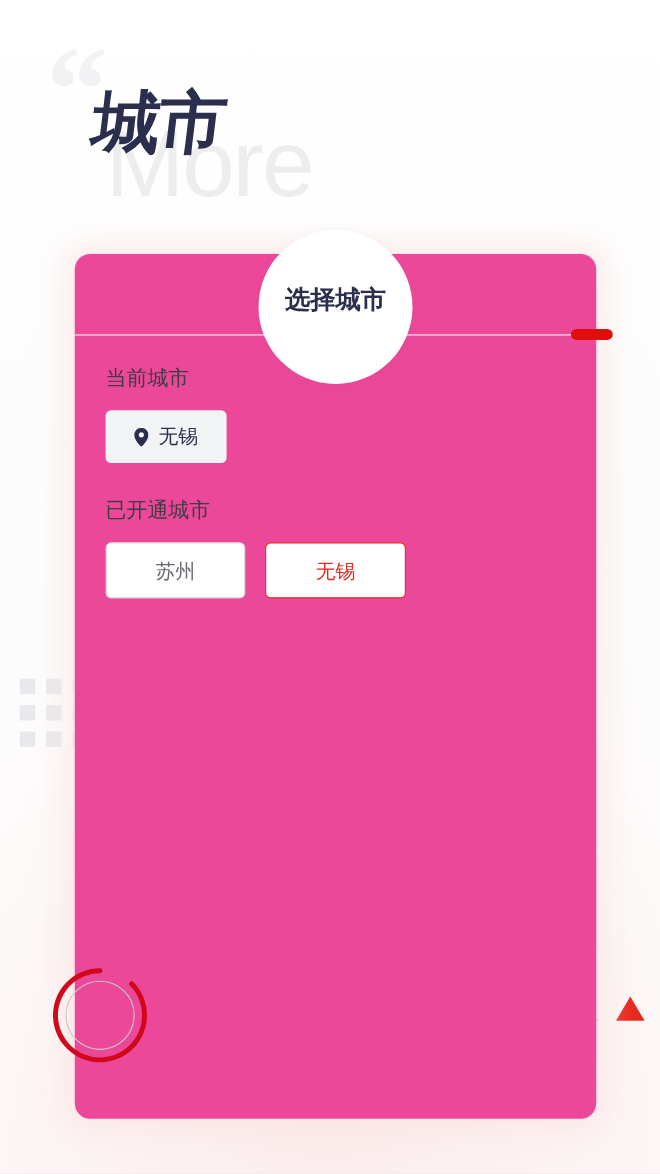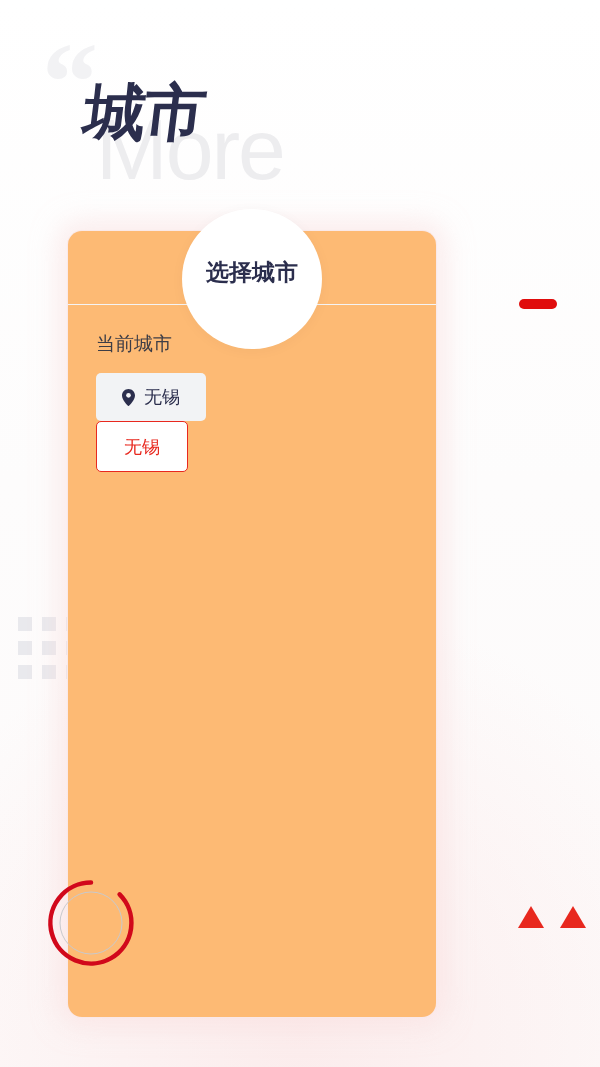--- a/index.html
+++ b/index.html
@@ -74,22 +74,22 @@
   .red-tab{
     position:absolute; left:519px; top:299px;
     width:38px; height:10px; border-radius:5px;
     background:#e00d0d;
     z-index:6;
   }
 
   
   .card{
     position:absolute; left:68px; top:231px;
-    width:368px; height:786px;
-    background:#fdba74;
+    width:474px; height:786px;
+    background:#ec4899;
     border-radius:14px;
     box-shadow:0 0 0 1px rgba(250,232,232,.9),
                0 0 26px 10px rgba(250,222,222,.55);
   }
 
   .card-head{
     position:relative; height:74px;
     border-bottom:1px solid #f4f4f5;
   }
 
@@ -186,22 +186,24 @@
     <div class="section-label">当前城市</div>
 
     <div class="current-pill">
       <svg class="pin-ico" viewBox="0 0 13 17">
         <path d="M6.5 0C2.91 0 0 2.88 0 6.43c0 4.6 5.77 10.1 6.02 10.33.27.25.69.25.96 0C7.23 16.53 13 11.03 13 6.43 13 2.88 10.09 0 6.5 0z" fill="#2b2e4d"></path>
         <circle cx="6.5" cy="6.3" r="2.35" fill="#f2f3f5"></circle>
       </svg>
       <span class="current-name">无锡</span>
     </div>
 
+    <div class="section-label second">已开通城市</div>
 
     <div class="city-grid">
+      <button class="city-btn">苏州</button>
       <button class="city-btn selected">无锡</button>
     </div>
 
   </div>
 </div>
 
 <svg class="spinner" viewBox="0 0 90 90">
   <circle cx="45" cy="45" r="31" fill="none" stroke="#c9c9cc" stroke-width="1"></circle>
   <path d="M45 4.5 A40.5 40.5 0 1 0 73.6 16.4" fill="none" stroke="#d1081b" stroke-width="4.5" stroke-linecap="round"></path>
 </svg>

